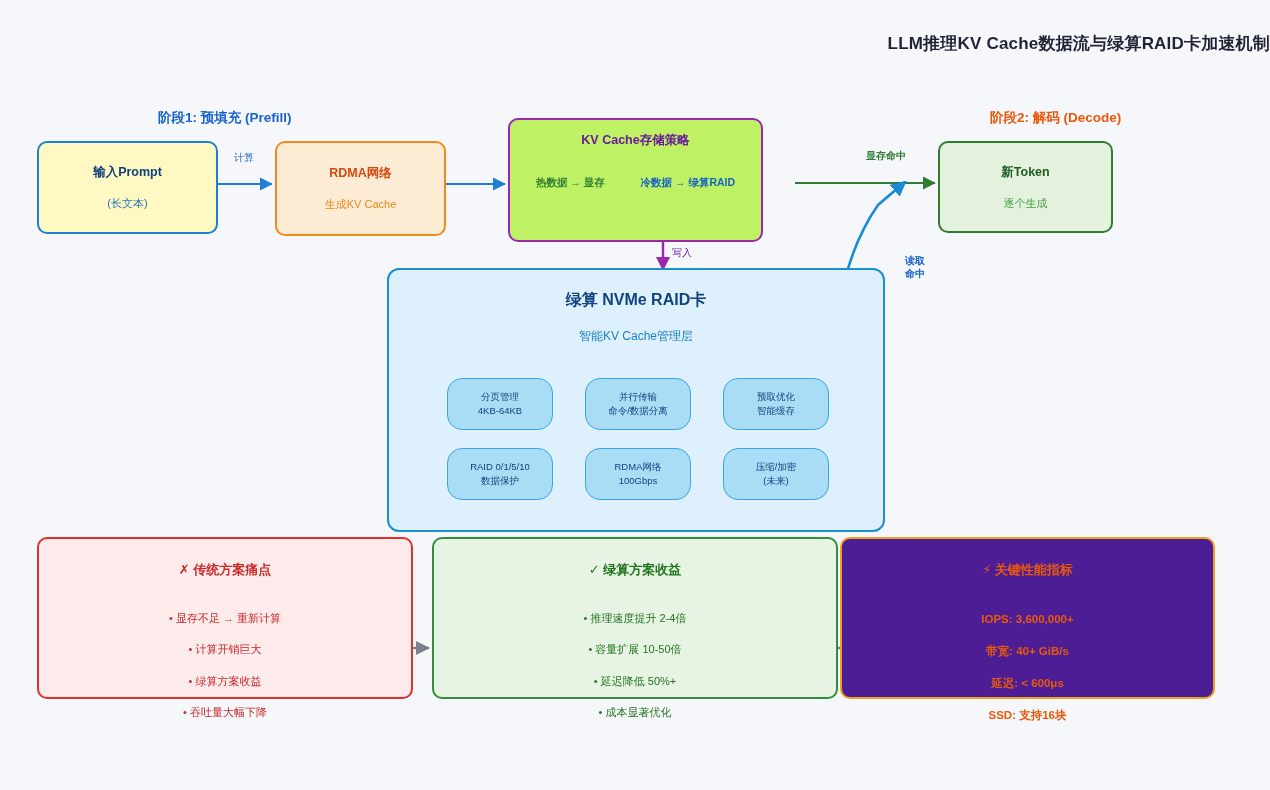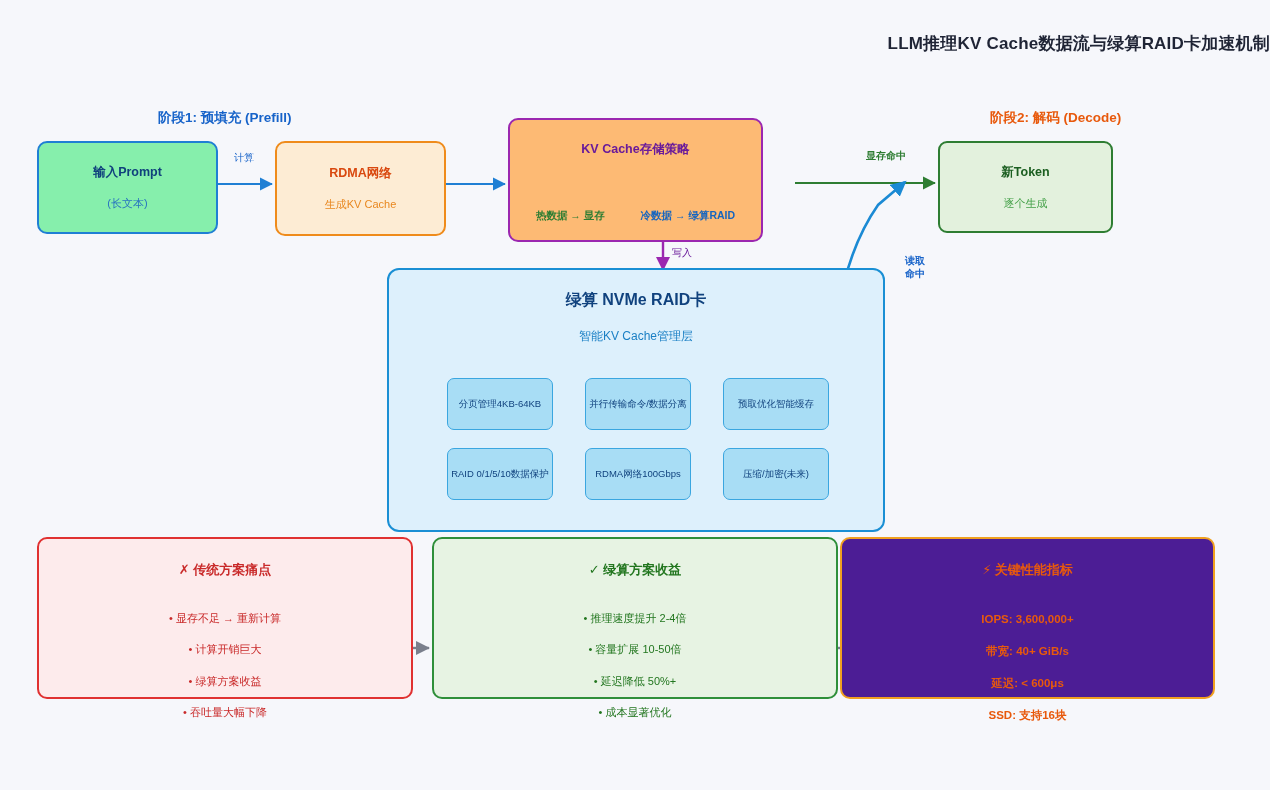--- a/index.html
+++ b/index.html
@@ -62,54 +62,53 @@
     line-height: 1.3;
   }
   .node .n-sub {
     font-size: 11px;
     margin-top: 16px;
     line-height: 1.3;
   }
 
   #node-prompt {
     left: 37px; top: 141px; width: 181px; height: 93px;
-    background: #86efac; border-color: #1f7fd4;
+    background: #fef9c3; border-color: #1f7fd4;
   }
   #node-prompt .n-title { color: #10417c; }
   #node-prompt .n-sub { color: #2874c0; }
 
   #node-gpu {
     left: 275px; top: 141px; width: 171px; height: 95px;
     background: #fdecd4; border-color: #ef8b1b;
   }
   #node-gpu .n-title { color: #d9480f; }
   #node-gpu .n-sub { color: #e8871f; }
 
   #node-kv {
     left: 508px; top: 118px; width: 255px; height: 124px;
-    background: #fdba74; border-color: #9b27b0;
+    background: #bef264; border-color: #9b27b0;
     justify-content: flex-start;
-    padding-top: 21px;
-    gap: 24px;
+    padding-top: 12px;
   }
   #node-kv .n-title { color: #6a1b9a; font-size: 12.5px; }
   #node-kv .kv-row {
     display: flex;
     width: 100%;
     justify-content: space-around;
     margin-top: 28px;
     padding: 0 8px;
     box-sizing: border-box;
   }
   #node-kv .kv-hot  { font-size: 10.5px; font-weight: bold; color: #2e7d32; white-space: nowrap; }
   #node-kv .kv-cold { font-size: 10.5px; font-weight: bold; color: #1565c0; white-space: nowrap; }
 
   #node-token {
     left: 938px; top: 141px; width: 175px; height: 92px;
-    background: #e3f1dd; border-color: #2e7d32; border-radius: 9px;
+    background: #e3f1dd; border-color: #2e7d32;
   }
   #node-token .n-title { color: #1b5e20; }
   #node-token .n-sub { color: #43a047; }
 
   
   #raid-card {
     left: 387px; top: 268px; width: 498px; height: 264px;
     background: #ddf0fc;
     border: 2.5px solid #1a8fd4;
     border-radius: 12px;
@@ -132,22 +131,22 @@
     width: 486px;
     display: grid;
     grid-template-columns: repeat(3, 106px);
     grid-auto-rows: 52px;
     gap: 18px 32px;
     justify-content: center;
   }
   .feat {
     background: #a8ddf5;
     border: 1.5px solid #3aa6e0;
-    border-radius: 7px;
-    display: flex; flex-direction: row;
+    border-radius: 15px;
+    display: flex; flex-direction: column;
     align-items: center; justify-content: center;
     text-align: center;
     font-size: 9.5px;
     line-height: 1.45;
     color: #10427e;
   }
 
   
   .panel {
     top: 537px; height: 162px;

